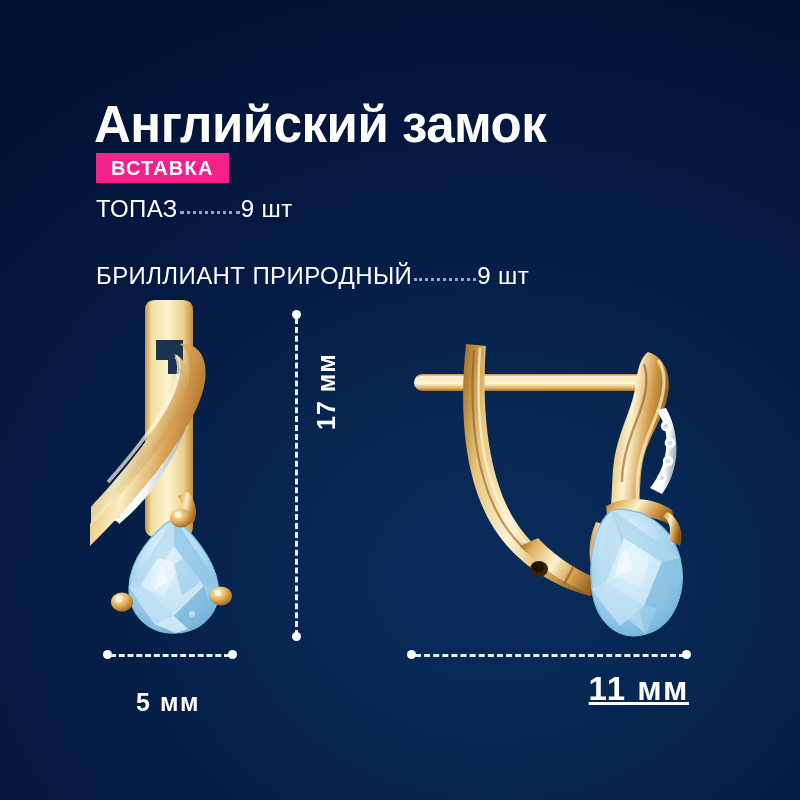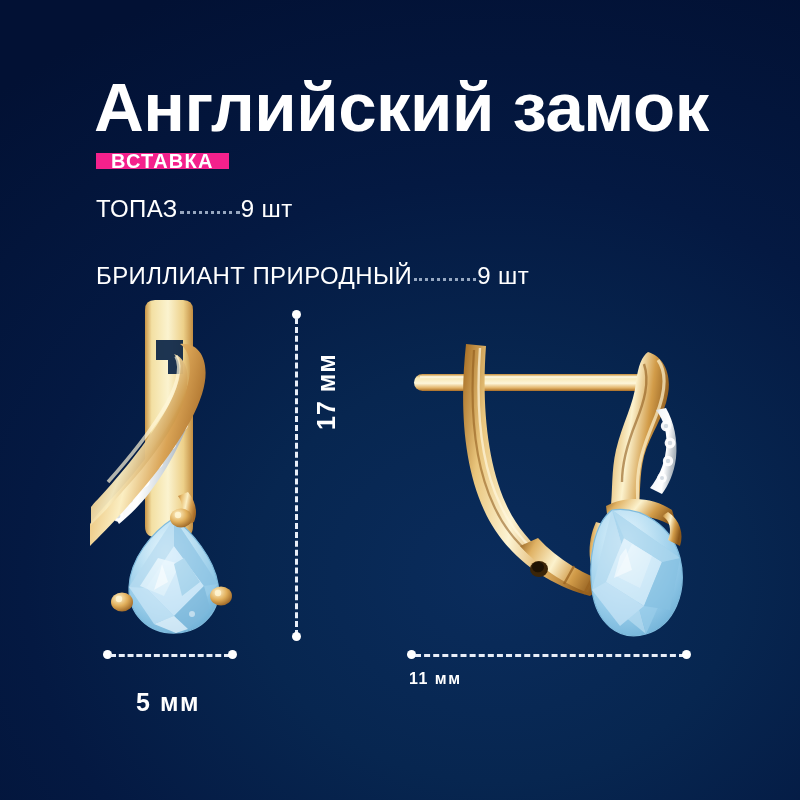--- a/index.html
+++ b/index.html
@@ -10,27 +10,27 @@
   }
   #stage{
     position:relative;width:800px;height:800px;
     background:
       radial-gradient(ellipse 95% 80% at 62% 72%, #0a2c5c 0%, #072650 32%, #041942 62%, #021134 100%),
       #021134;
     overflow:hidden;
   }
   
   #title{
-    position:absolute;left:94px;top:72px;
-    font-size:69px;font-weight:700;letter-spacing:-0.5px;
+    position:absolute;left:94px;top:98px;
+    font-size:51px;font-weight:700;letter-spacing:-0.5px;
     color:#ffffff;white-space:nowrap;line-height:1.05;
   }
   #badge{
     position:absolute;left:96px;top:153px;
-    height:16px;padding:0 15px;
+    height:30px;padding:0 15px;
     display:flex;align-items:center;
     background:#f4218c;
     color:#ffffff;font-size:20px;font-weight:700;letter-spacing:1.2px;
   }
   .spec{
     position:absolute;left:96px;
     color:#ffffff;font-size:24px;font-weight:400;letter-spacing:0.4px;
     white-space:nowrap;display:flex;align-items:baseline;
   }
   #spec1{top:195px;}
@@ -68,22 +68,22 @@
     position:absolute;left:0;top:670px;width:336px;text-align:center;
     color:#ffffff;font-size:25px;font-weight:700;letter-spacing:1.5px;margin-top:18px;
   }
   #hline2{
     position:absolute;left:415px;top:654px;width:270px;height:0;
     border-top:3px dashed #e8eef8;
   }
   #hdot2-l{left:407px;top:650px;}
   #hdot2-r{left:682px;top:650px;}
   #hlabel2{
-    position:absolute;left:409px;top:670px;width:280px;text-align:left;
-    color:#ffffff;font-size:16px;font-weight:700;letter-spacing:1.5px;
+    position:absolute;left:409px;top:670px;width:280px;text-align:right;
+    color:#ffffff;font-size:33px;font-weight:700;letter-spacing:1.5px;text-decoration:underline;
   }
   .jewel{position:absolute;}
   #jewel-left{left:88px;top:296px;}
   #jewel-right{left:400px;top:330px;}
 </style>
 </head>
 <body>
 
 <div id="stage">
 

